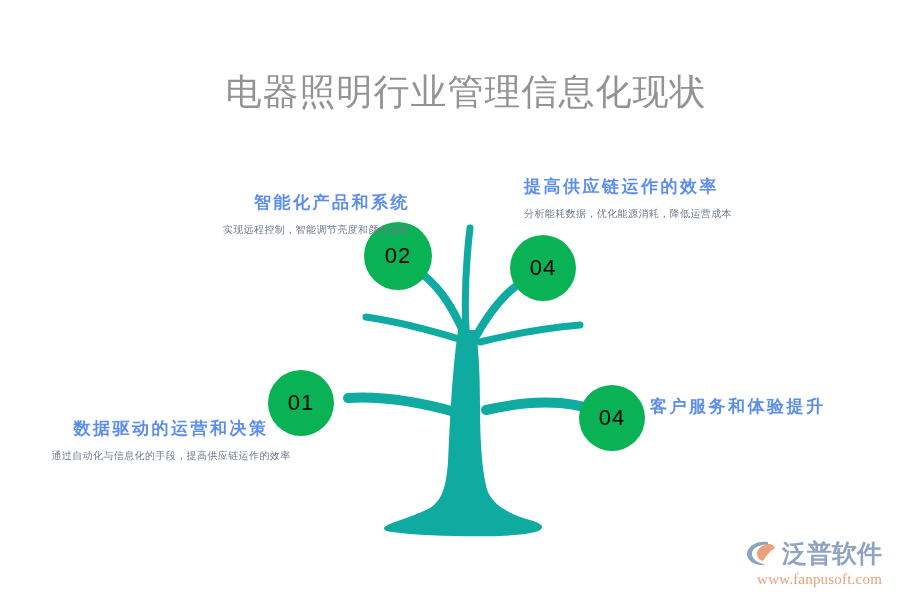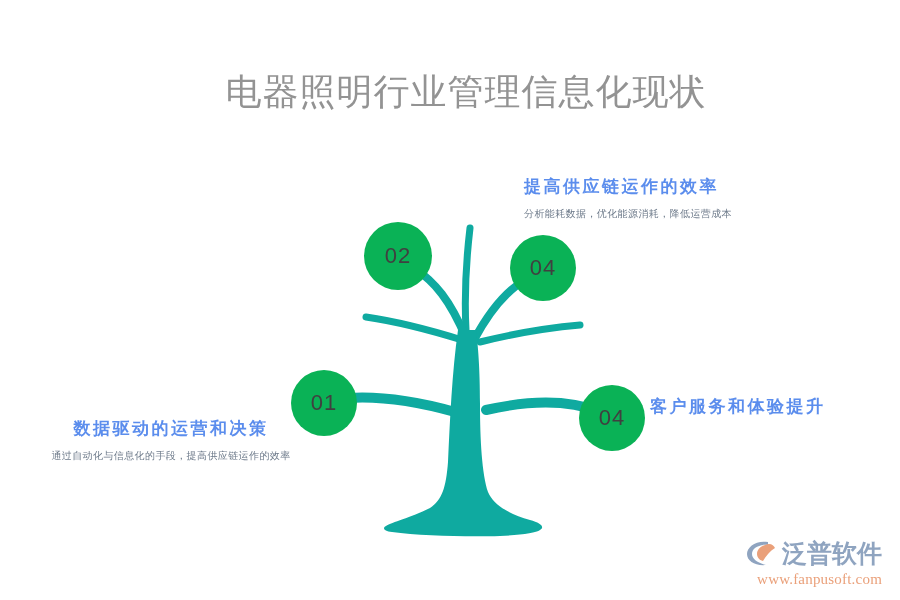--- a/index.html
+++ b/index.html
@@ -43,29 +43,29 @@
     width: 900px;
     height: 600px;
     pointer-events: none;
   }
 
   
   .node-badge {
     position: absolute;
     border-radius: 50%;
     background: #0ab256;
-    color: #404040;
+    color: #000000;
     display: flex;
     align-items: center;
     justify-content: center;
     font-size: 22px;
     font-weight: 400;
     letter-spacing: 1px;
   }
-  #badge-01 { left: 291px; top: 370px; width: 66px; height: 66px; }
+  #badge-01 { left: 268px; top: 370px; width: 66px; height: 66px; }
   #badge-02 { left: 364px; top: 222px; width: 68px; height: 68px; }
   #badge-03 { left: 510px; top: 235px; width: 66px; height: 66px; }
   #badge-04 { left: 579px; top: 385px; width: 66px; height: 66px; }
 
   
   .node-text { position: absolute; }
   .node-head {
     color: #5b8ded;
     font-weight: bold;
     font-size: 17px;
@@ -170,20 +170,24 @@
 
   <div class="node-badge" id="badge-03">04</div>
 
   <div class="node-badge" id="badge-04">04</div>
 
   <div class="node-text" id="text-01">
     <div class="node-head">数据驱动的运营和决策</div>
     <div class="node-body">通过自动化与信息化的手段，提高供应链运作的效率</div>
   </div>
 
+  <div class="node-text" id="text-02">
+    <div class="node-head">智能化产品和系统</div>
+    <div class="node-body">实现远程控制，智能调节亮度和颜色温度</div>
+  </div>
 
   <div class="node-text" id="text-03">
     <div class="node-head">提高供应链运作的效率</div>
     <div class="node-body">分析能耗数据，优化能源消耗，降低运营成本</div>
   </div>
 
   <div class="node-text" id="text-04">
     <div class="node-head">客户服务和体验提升</div>
   </div>
 

